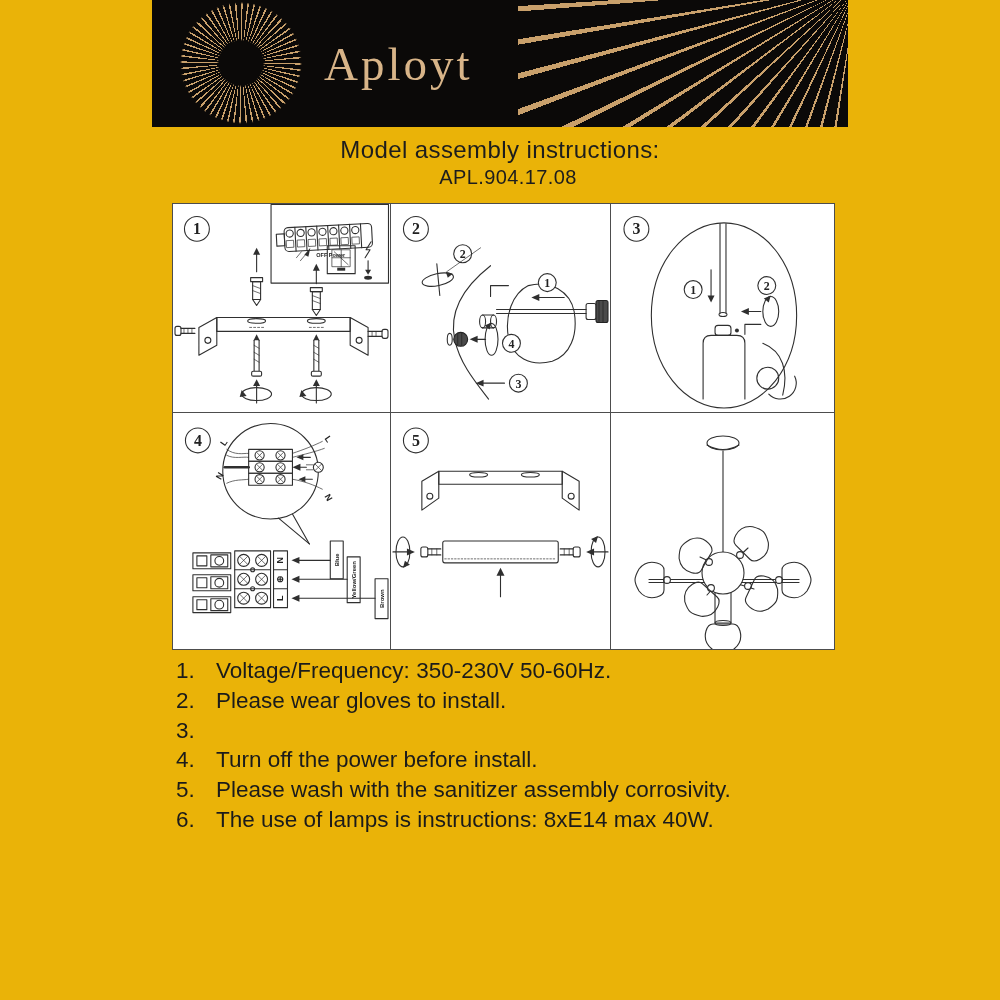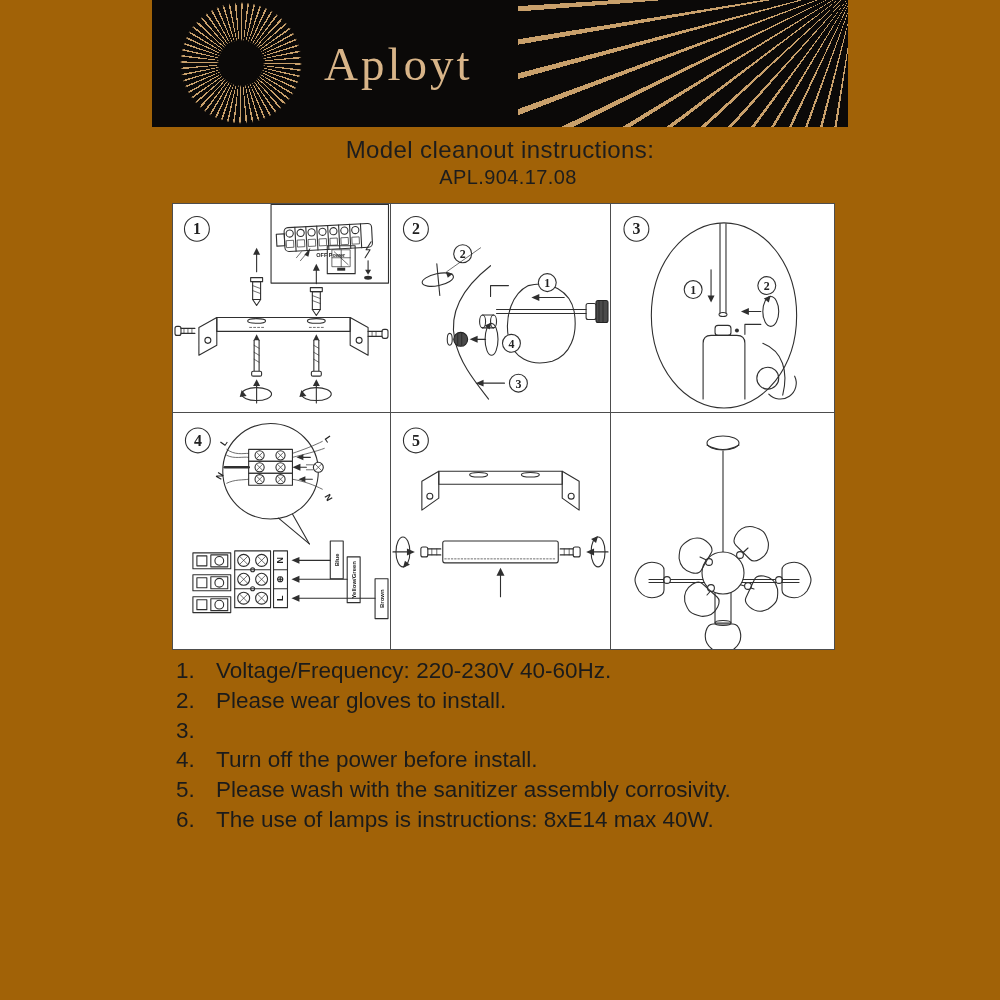--- a/index.html
+++ b/index.html
@@ -1,16 +1,16 @@
 <!DOCTYPE html>
 <html><head>
 <meta charset="utf-8">
 <style>
   html,body{margin:0;padding:0;background:#fff;}
-  .page{position:relative;width:1000px;height:1000px;background:#a16207;overflow:hidden;
+  .page{position:relative;width:1000px;height:1000px;background:#eab308;overflow:hidden;
         font-family:"Liberation Sans",sans-serif;color:#1b1b1b;}
 
   
   .banner{position:absolute;left:152px;top:0;width:696px;height:127px;background:#0b0908;overflow:hidden;}
   .sunburst{position:absolute;left:28px;top:2px;width:122px;height:122px;border-radius:50%;
             background:repeating-conic-gradient(#c9a06b 0deg 1.6deg, rgba(0,0,0,0) 1.6deg 6deg);
             -webkit-mask-image:radial-gradient(closest-side, rgba(0,0,0,0) 0 36%, #000 40% 96%, rgba(0,0,0,0) 100%);
             mask-image:radial-gradient(closest-side, rgba(0,0,0,0) 0 36%, #000 40% 96%, rgba(0,0,0,0) 100%);}
   .sunburst::after{content:"";position:absolute;inset:39px;background:#0b0908;border-radius:50%;}
   .brand{position:absolute;left:172px;top:0;height:127px;display:flex;align-items:center;
@@ -55,21 +55,21 @@
 <body>
 
 <div class="page">
 
   <div class="banner">
     <div class="sunburst"></div>
     <div class="brand">Aployt</div>
     <div class="fan"></div>
   </div>
 
-  <div class="title1">Model cleanout instructions:</div>
+  <div class="title1">Model assembly instructions:</div>
   <div class="title2">APL.904.17.08</div>
 
   <div class="grid">
 
     <div class="cell">
       <svg class="dg" viewBox="0 0 218 209">
         <circle class="white" cx="24" cy="25" r="12.5"></circle>
         <text class="badge-t" x="24" y="30.5" text-anchor="middle">1</text>
 
         <g>
@@ -533,21 +533,21 @@
           <use href="#dome" xlink:href="#dome" class="white" transform="translate(151,181) rotate(-155)"></use>
           <use href="#dome" xlink:href="#dome" class="white" transform="translate(112,224) rotate(-90)"></use>
         </g>
       </svg>
     </div>
   </div>
 
   <div class="notes">
     <div class="note-row">
       <span class="note-num">1.</span>
-      <span class="note-text">Voltage/Frequency: 220-230V 40-60Hz.</span>
+      <span class="note-text">Voltage/Frequency: 350-230V 50-60Hz.</span>
     </div>
     <div class="note-row">
       <span class="note-num">2.</span>
       <span class="note-text">Please wear gloves to install.</span>
     </div>
     <div class="note-row">
       <span class="note-num">3.</span>
     </div>
     <div class="note-row">
       <span class="note-num">4.</span>

